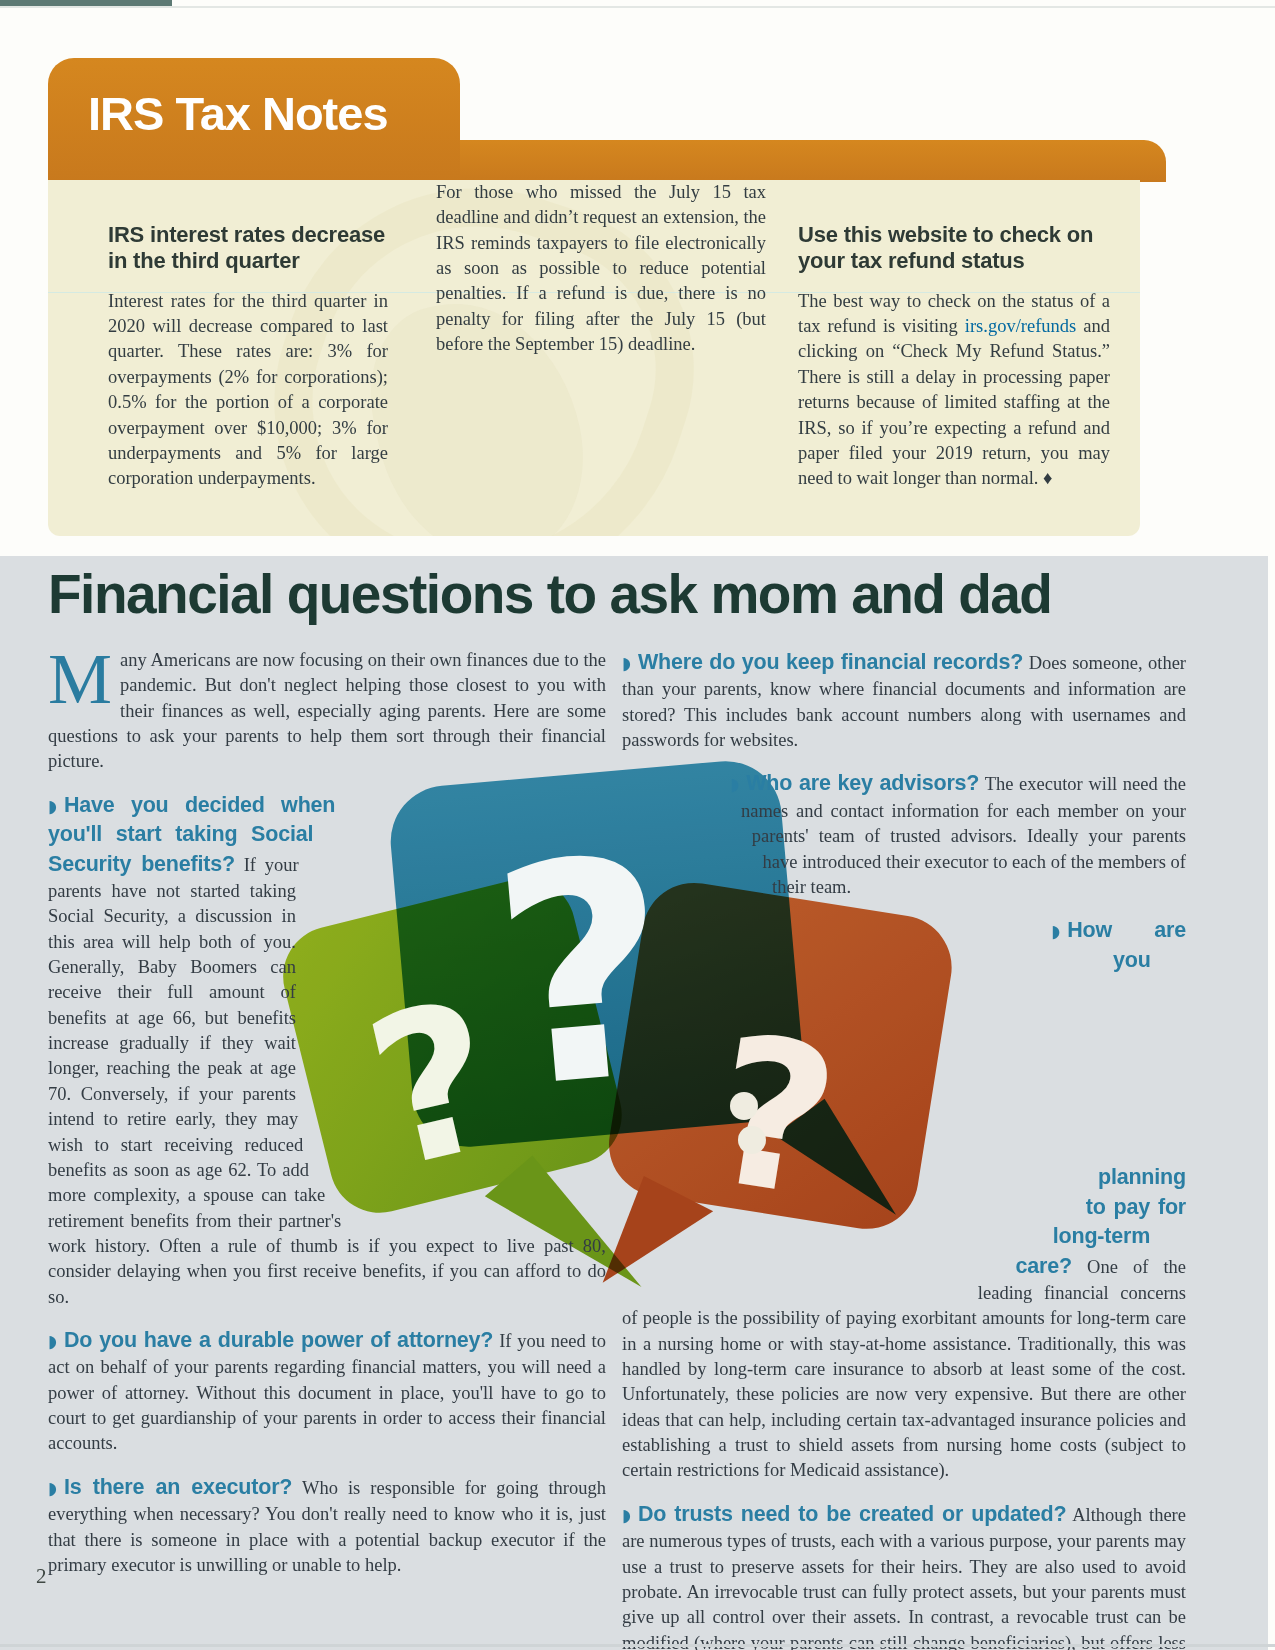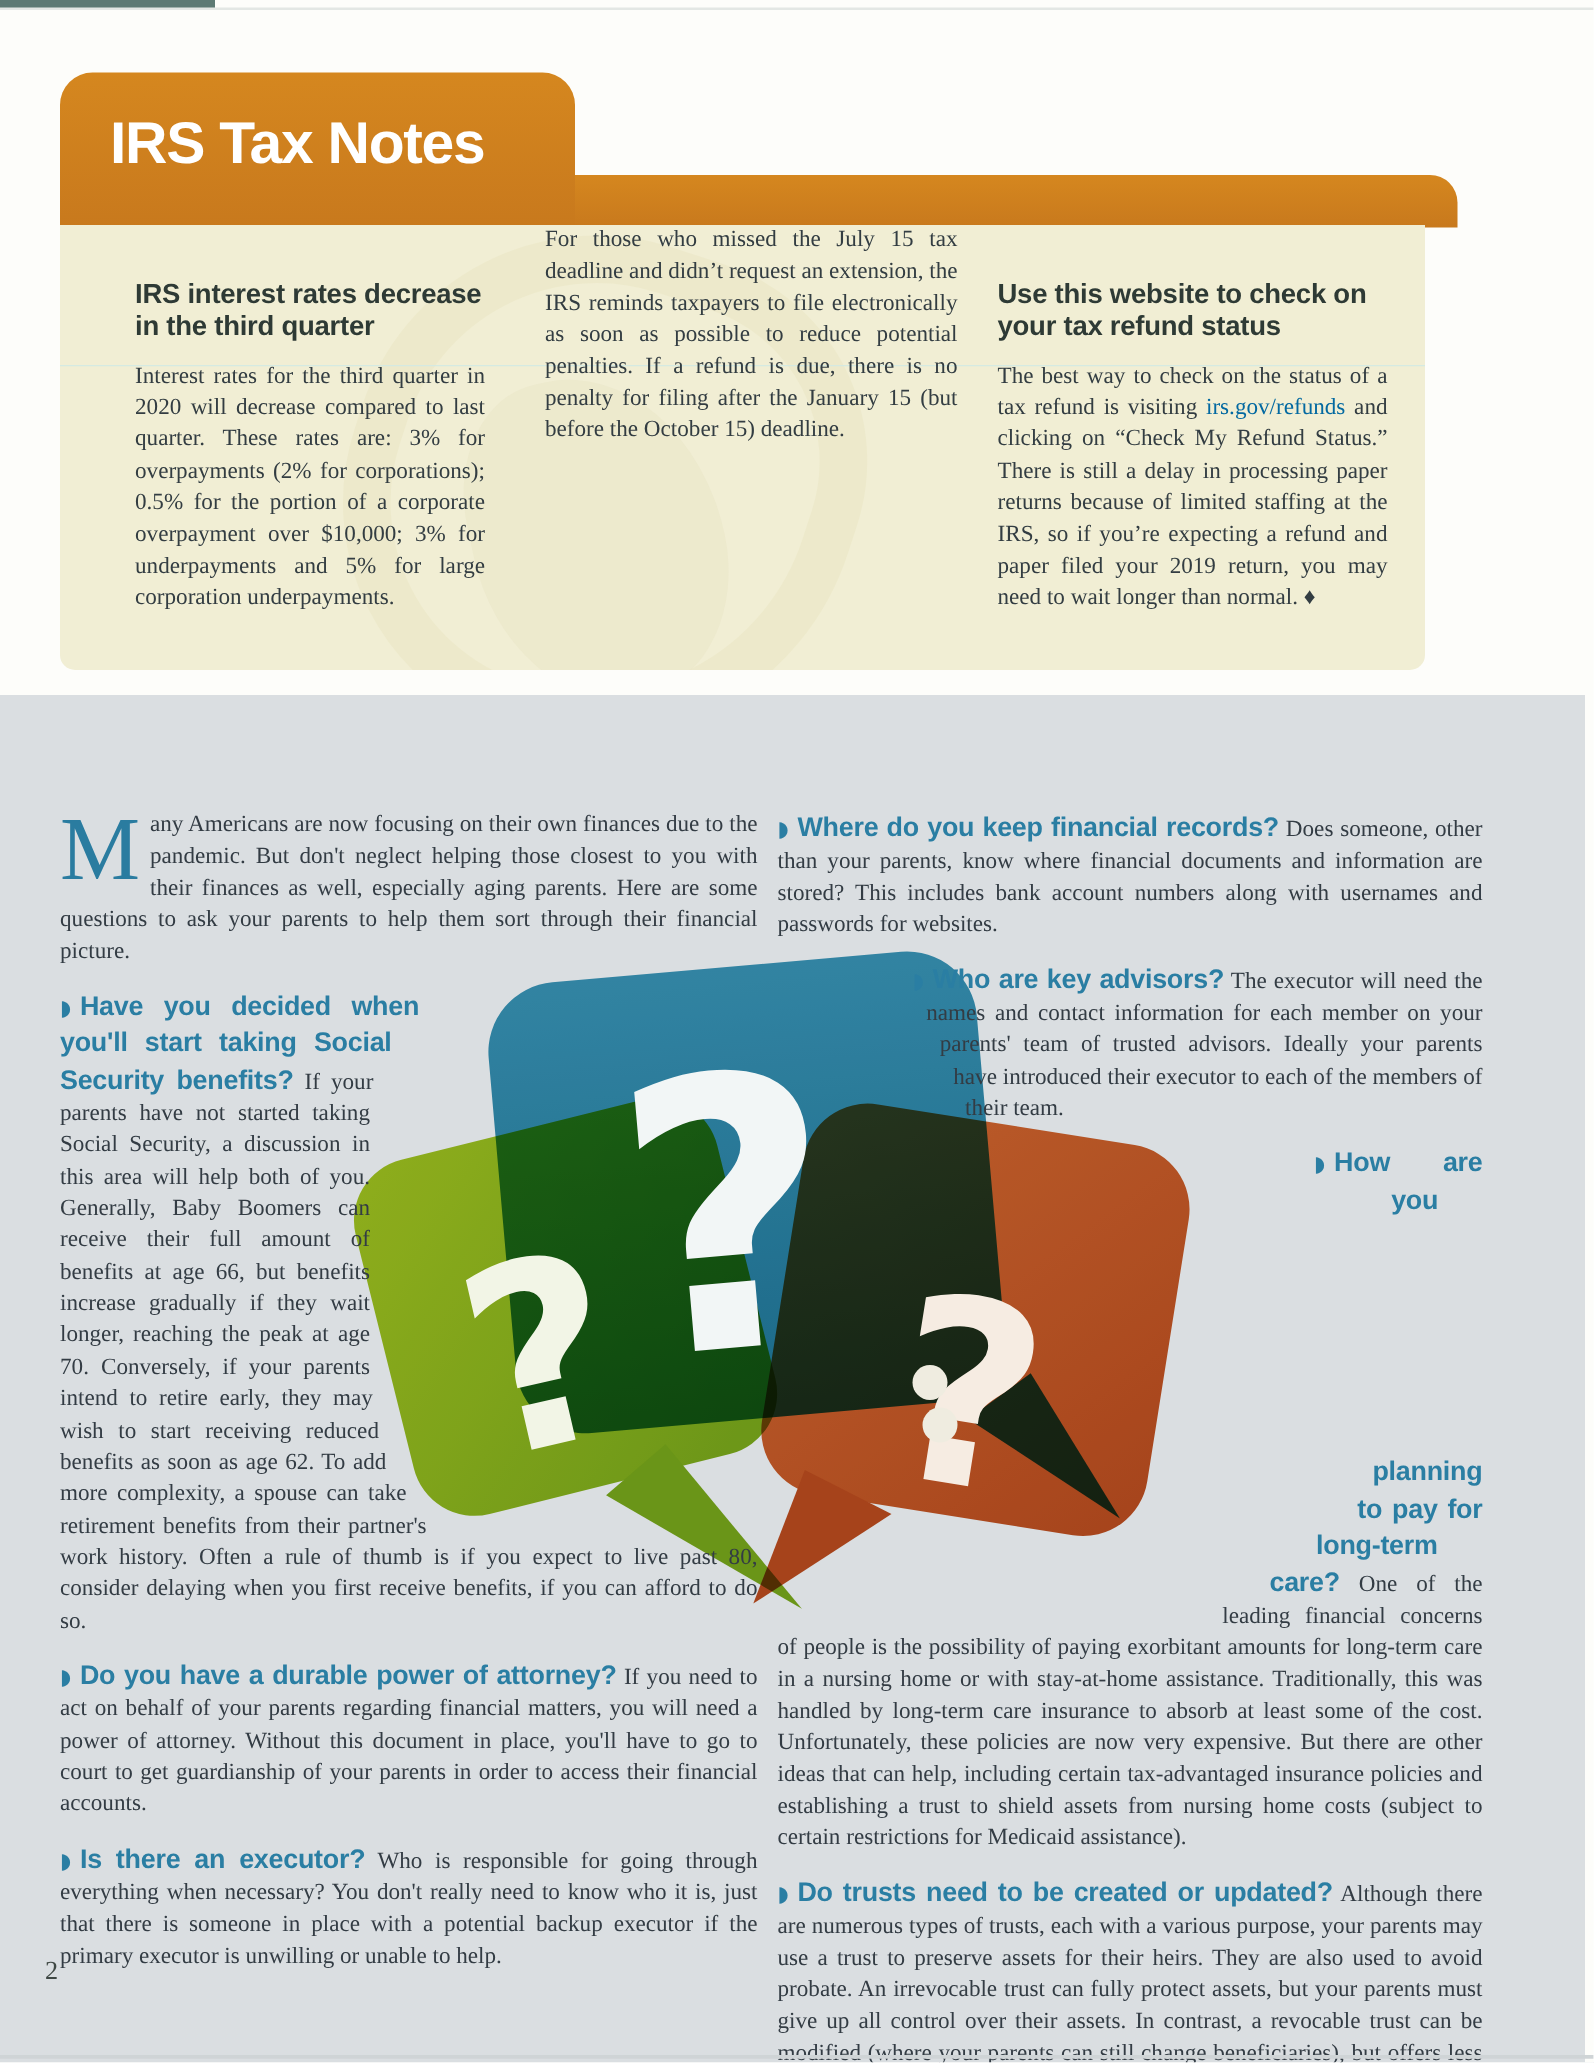--- a/index.html
+++ b/index.html
@@ -81,30 +81,31 @@
   <div class="irs-panel">
     <div class="wm1"></div>
     <div class="wm2"></div>
     <div class="irs-scanline"></div>
     <div class="irs-cols">
       <div class="irs-col c1">
         <h3>IRS interest rates decrease in the third quarter</h3>
         <p>Interest rates for the third quarter in 2020 will decrease compared to last quarter. These rates are: 3% for overpayments (2% for corporations); 0.5% for the portion of a corporate overpayment over $10,000; 3% for underpayments and 5% for large corporation underpayments.</p>
       </div>
       <div class="irs-col c2">
-        <p>For those who missed the July 15 tax deadline and didn’t request an extension, the IRS reminds taxpayers to file electronically as soon as possible to reduce potential penalties. If a refund is due, there is no penalty for filing after the January 15 (but before the October 15) deadline.</p>
+        <p>For those who missed the July 15 tax deadline and didn’t request an extension, the IRS reminds taxpayers to file electronically as soon as possible to reduce potential penalties. If a refund is due, there is no penalty for filing after the July 15 (but before the September 15) deadline.</p>
       </div>
       <div class="irs-col c3">
         <h3>Use this website to check on your tax refund status</h3>
         <p><span>The best way to check on the status of a tax refund is visiting </span><span class="irs-link">irs.gov/refunds</span><span> and clicking on “Check My Refund Status.” There is still a delay in processing paper returns because of limited staffing at the IRS, so if you’re expecting a refund and paper filed your 2019 return, you may need to wait longer than normal. ♦</span></p>
       </div>
     </div>
   </div>
 
   <div class="gray-section"></div>
+  <h2 class="article-title">Financial questions to ask mom and dad</h2>
 
   <div class="bubbles">
     <svg width="734" height="624" viewBox="0 0 734 624">
       <defs>
         <linearGradient id="gGreen" x1="0" y1="0" x2="1" y2="1">
           <stop offset="0" stop-color="#a7c81f"></stop>
             <stop offset="1" stop-color="#7cab1b"></stop>
         </linearGradient>
         <linearGradient id="gBlue" x1="0" y1="0" x2="0" y2="1">
           <stop offset="0" stop-color="#3a97b8"></stop>

